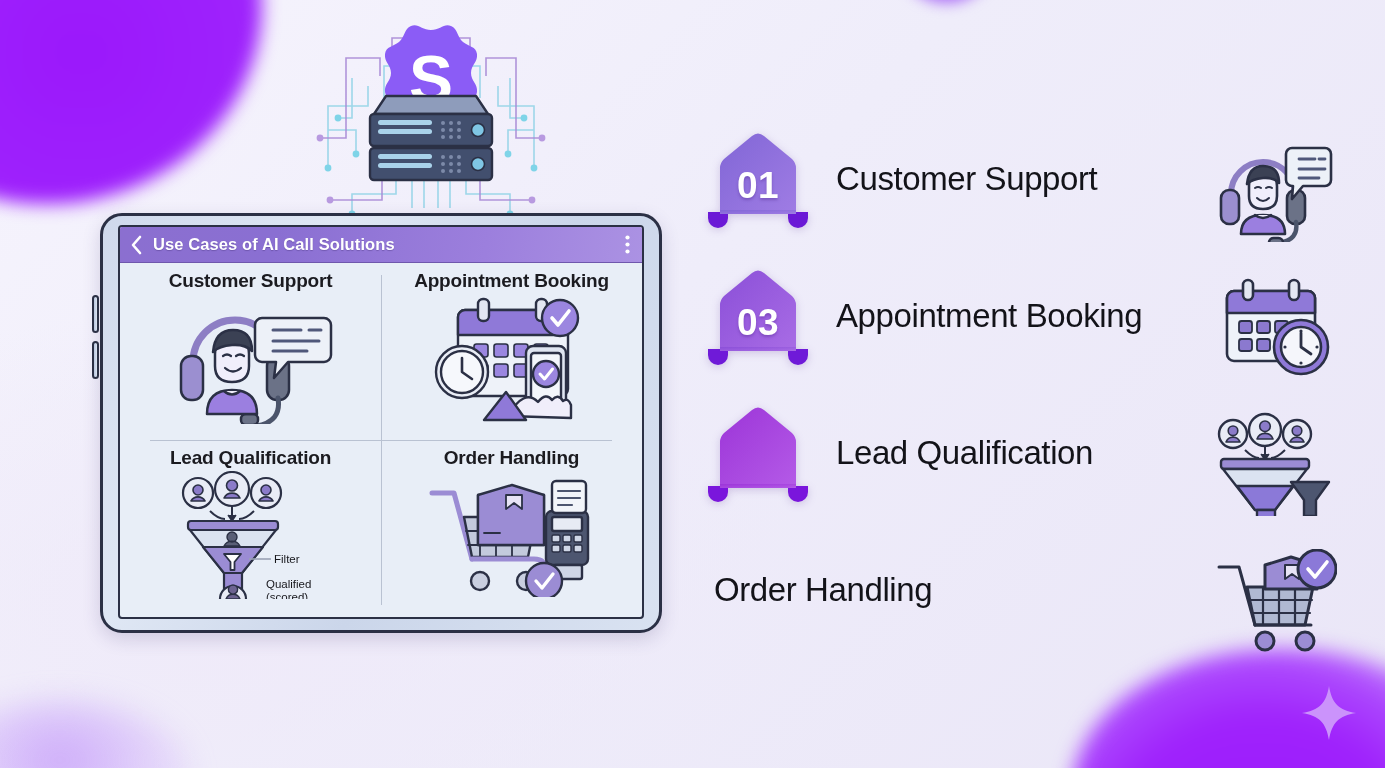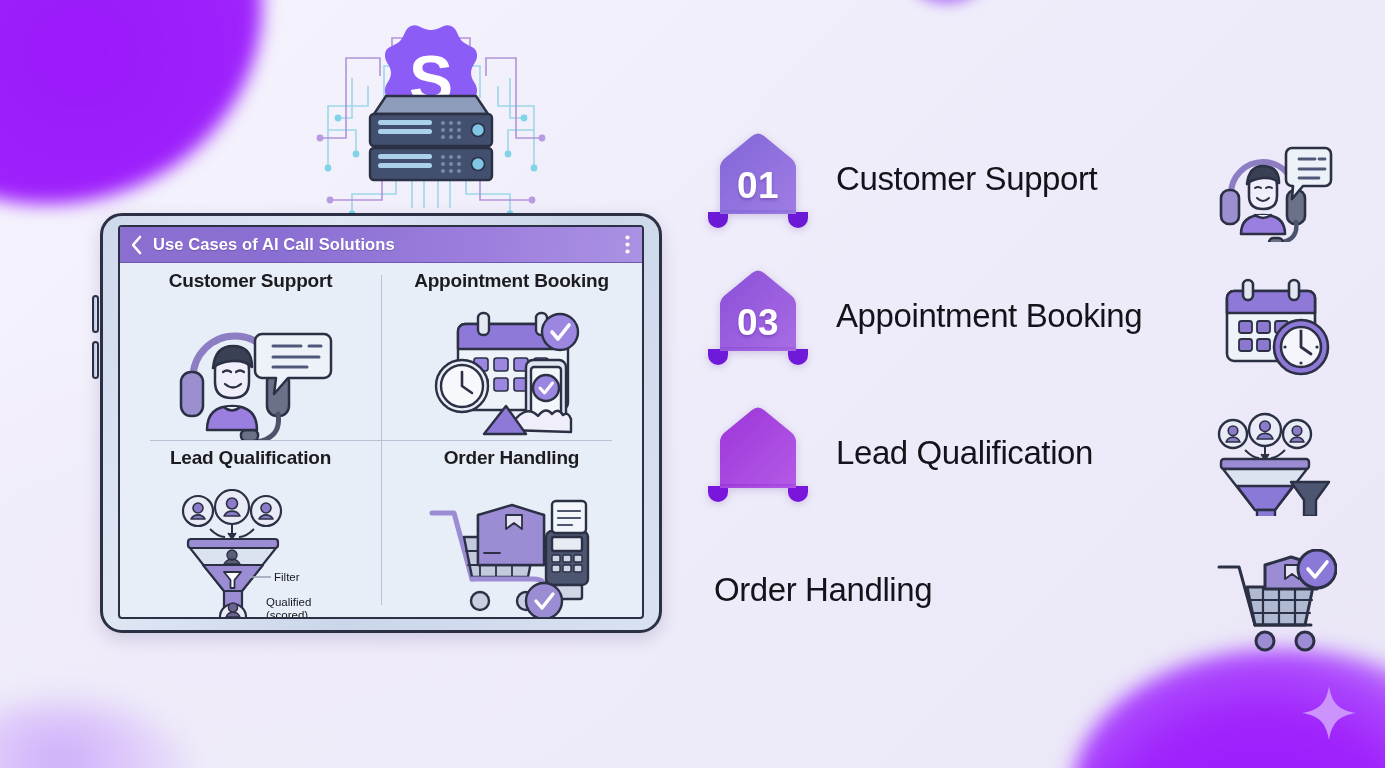--- a/index.html
+++ b/index.html
@@ -88,21 +88,21 @@
   }
   .grid-4::after {
     content:""; position:absolute; top:50%; left:30px; right:30px; height:1px;
     background:#b9c2d2;
   }
   .cell { display: flex; flex-direction: column; align-items: center; padding-top: 7px; }
   .cell-title {
     font-size: 19px; font-weight: 700; color: #1b1b20; letter-spacing: -.2px;
     white-space: nowrap; margin-bottom: 2px;
   }
-  .cell-art { flex: 1; display: flex; align-items: flex-end; justify-content: center; width: 100%; }
+  .cell-art { flex: 1; display: flex; align-items: flex-start; justify-content: center; width: 100%; }
 
   
   #list { position: absolute; left: 700px; top: 132px; width: 640px; }
   .row { position: relative; height: 137px; display: flex; align-items: flex-start; }
   .badge-wrap { position: relative; width: 122px; flex: 0 0 122px; }
   .badge { position: relative; width: 104px; height: 96px; margin-left: 6px; }
   .badge svg { display: block; filter: drop-shadow(0 2px 4px rgba(90,50,150,.22)); }
   .badge-num {
     position: absolute; left: 0; right: 0; top: 33px;
     text-align: center; color: #fff; font-size: 37px; font-weight: 700;

